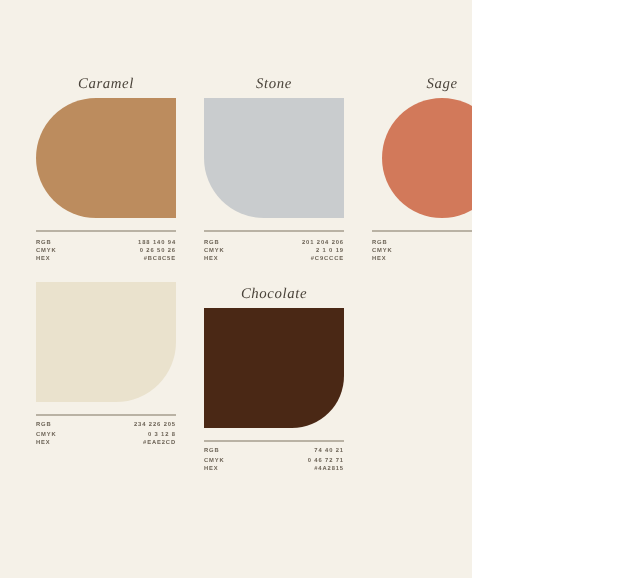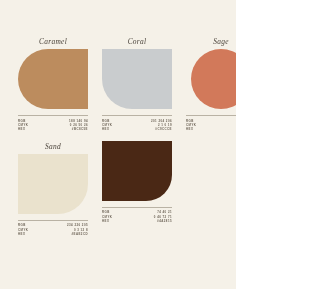--- a/index.html
+++ b/index.html
@@ -118,21 +118,21 @@
           <span class="info-value">0 26 50 26</span>
         </div>
         <div class="info-row" style="color: rgb(109, 100, 87);">
           <span class="info-label">HEX</span>
           <span class="info-value">#BC8C5E</span>
         </div>
       </div>
     </div>
 
     <div class="swatch-cell">
-      <div class="swatch-name" style="color: rgb(74, 67, 58);">Coral</div>
+      <div class="swatch-name" style="color: rgb(74, 67, 58);">Stone</div>
       <div class="swatch-shape-box">
         <div class="swatch-shape shape-round-bl" style="background: rgb(201, 204, 206);"></div>
       </div>
       <div class="swatch-info" style="border-top-color: rgb(185, 178, 164);">
         <div class="info-row" style="color: rgb(109, 100, 87);">
           <span class="info-label">RGB</span>
           <span class="info-value">201 204 206</span>
         </div>
         <div class="info-row" style="color: rgb(109, 100, 87);">
           <span class="info-label">CMYK</span>
@@ -160,21 +160,20 @@
           <span class="info-value">0 42 57 18</span>
         </div>
         <div class="info-row" style="color: rgb(109, 100, 87);">
           <span class="info-label">HEX</span>
           <span class="info-value">#D2795A</span>
         </div>
       </div>
     </div>
 
     <div class="swatch-cell">
-      <div class="swatch-name" style="color: rgb(74, 67, 58);">Sand</div>
       <div class="swatch-shape-box">
         <div class="swatch-shape shape-round-br-lg" style="background: rgb(234, 226, 205);"></div>
       </div>
       <div class="swatch-info" style="border-top-color: rgb(185, 178, 164);">
         <div class="info-row" style="color: rgb(109, 100, 87);">
           <span class="info-label">RGB</span>
           <span class="info-value">234 226 205</span>
         </div>
         <div class="info-row" style="color: rgb(109, 100, 87);">
           <span class="info-label">CMYK</span>
@@ -182,20 +181,21 @@
         </div>
         <div class="info-row" style="color: rgb(109, 100, 87);">
           <span class="info-label">HEX</span>
           <span class="info-value">#EAE2CD</span>
         </div>
       </div>
     </div>
 
 
     <div class="swatch-cell">
+      <div class="swatch-name" style="color: rgb(74, 67, 58);">Chocolate</div>
       <div class="swatch-shape-box">
         <div class="swatch-shape shape-round-br" style="background: rgb(74, 40, 21);"></div>
       </div>
       <div class="swatch-info" style="border-top-color: rgb(185, 178, 164);">
         <div class="info-row" style="color: rgb(109, 100, 87);">
           <span class="info-label">RGB</span>
           <span class="info-value">74 40 21</span>
         </div>
         <div class="info-row" style="color: rgb(109, 100, 87);">
           <span class="info-label">CMYK</span>

